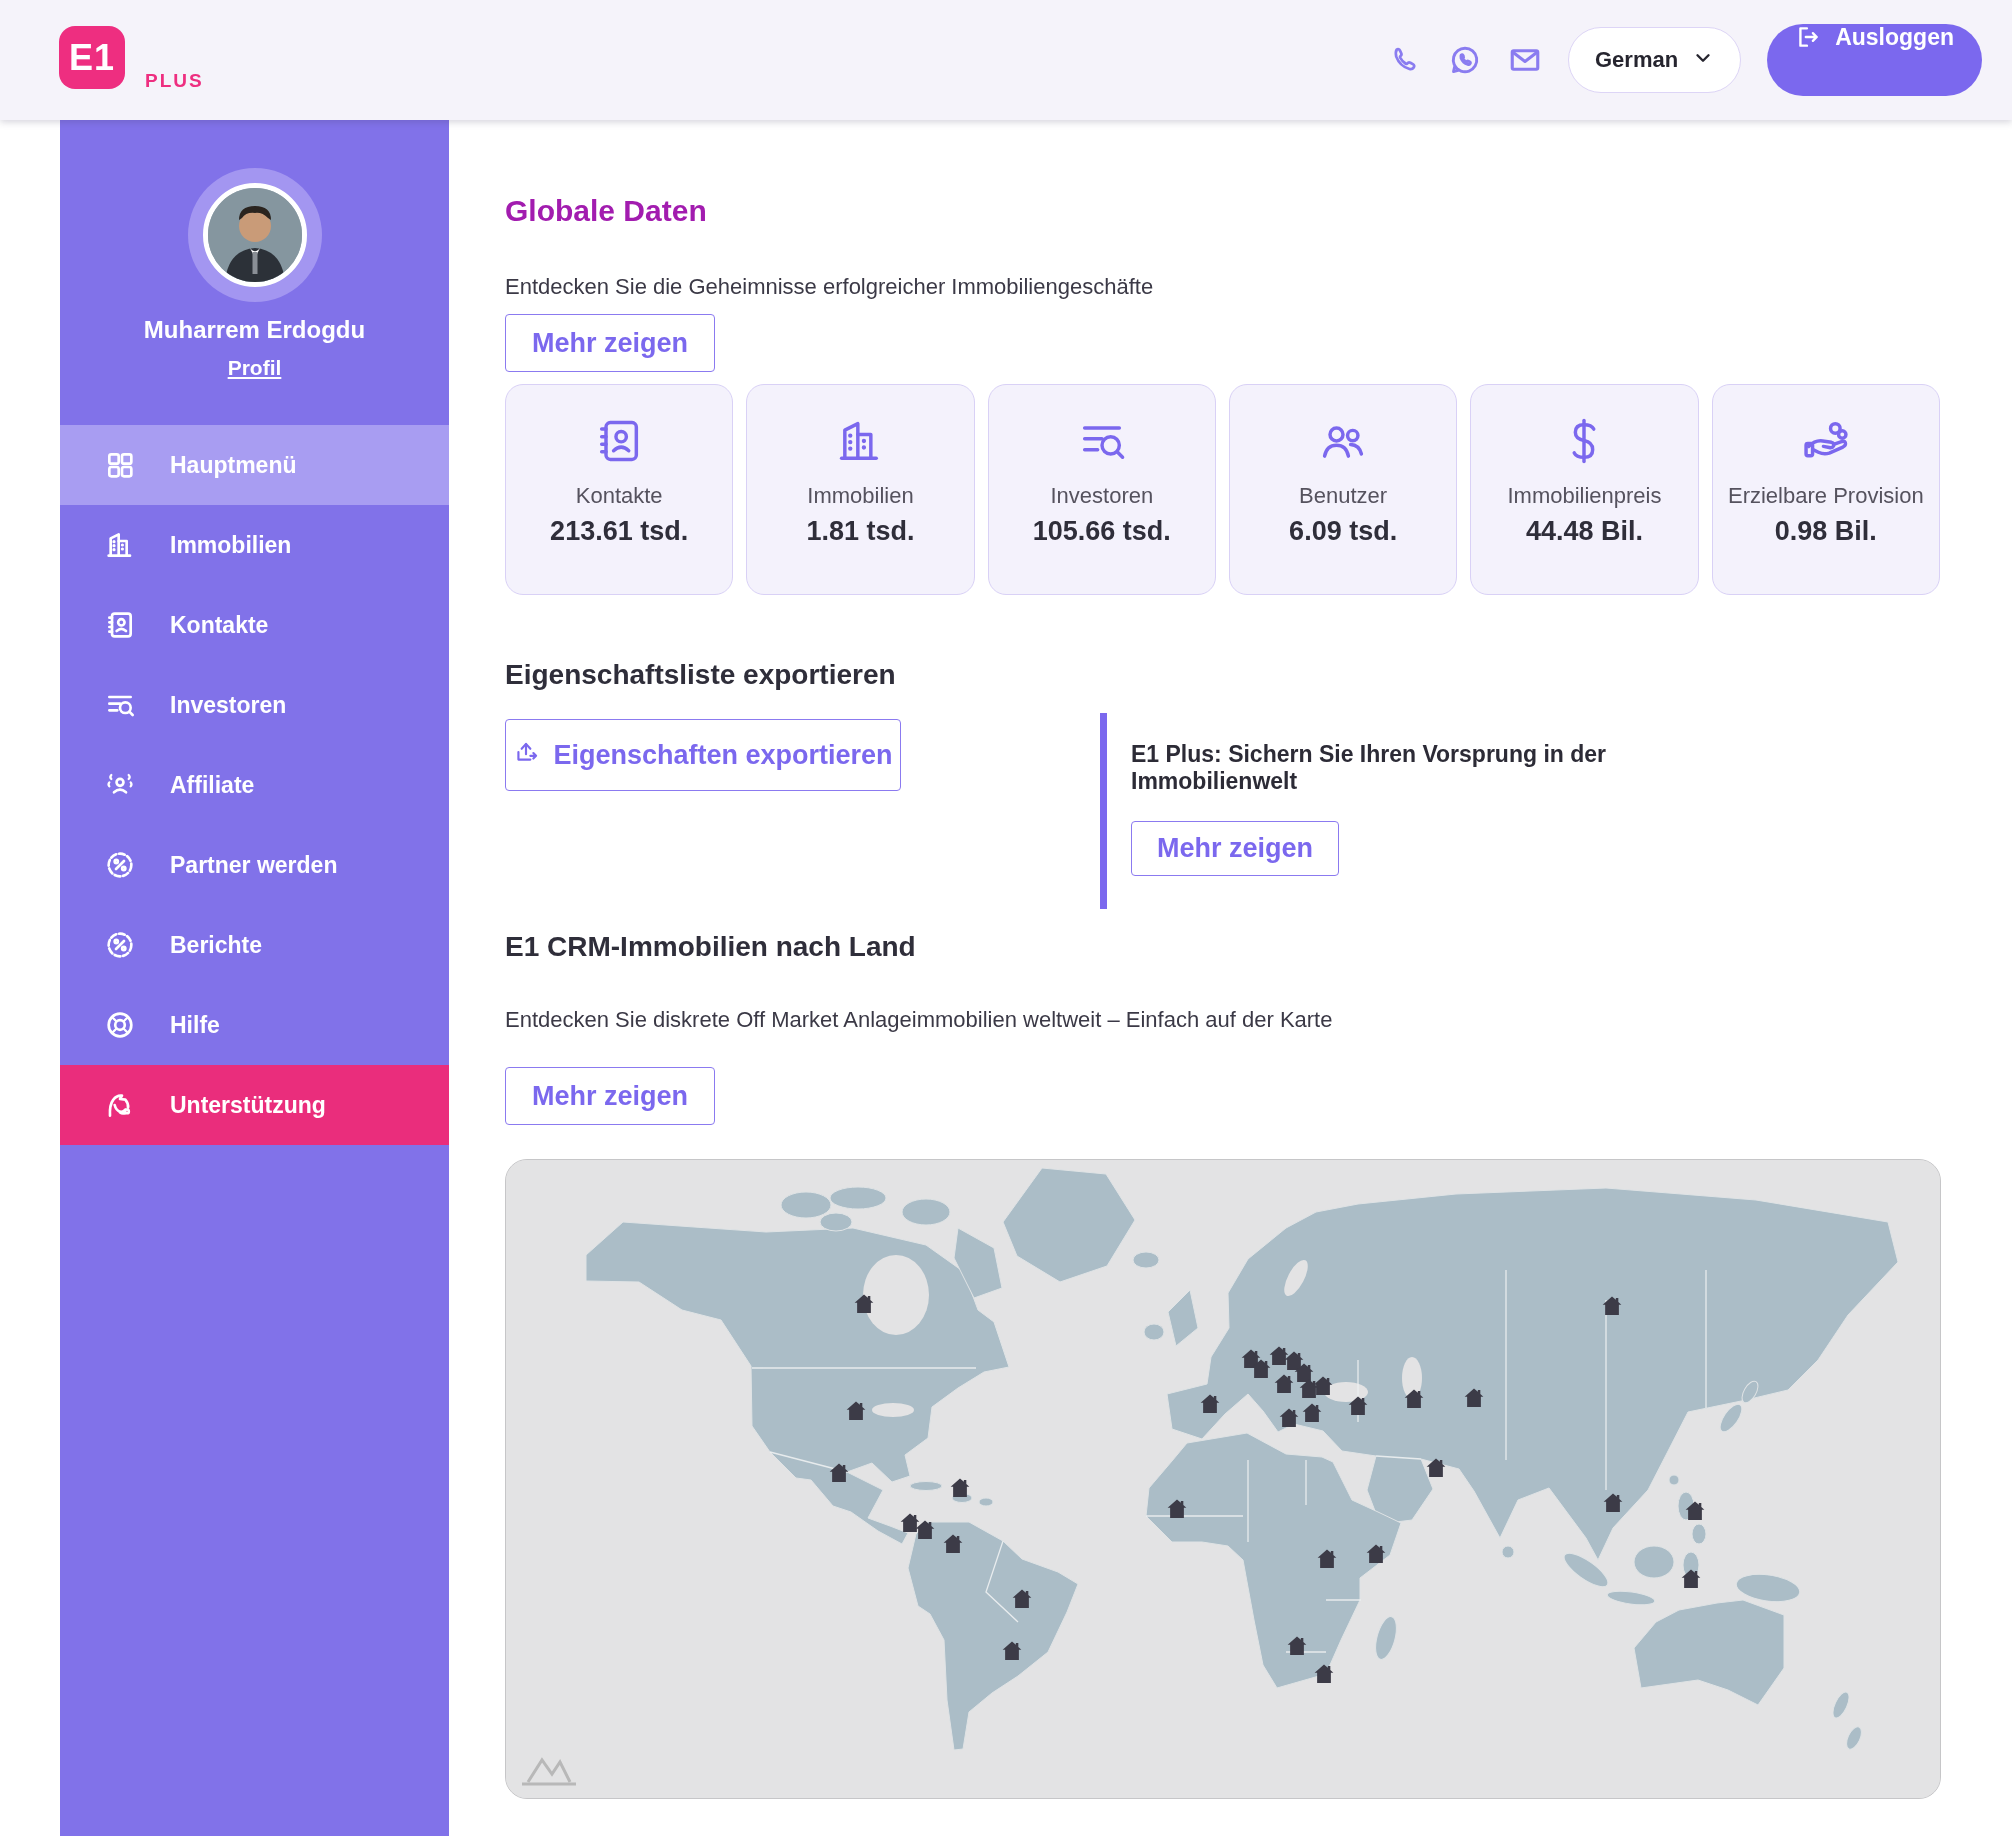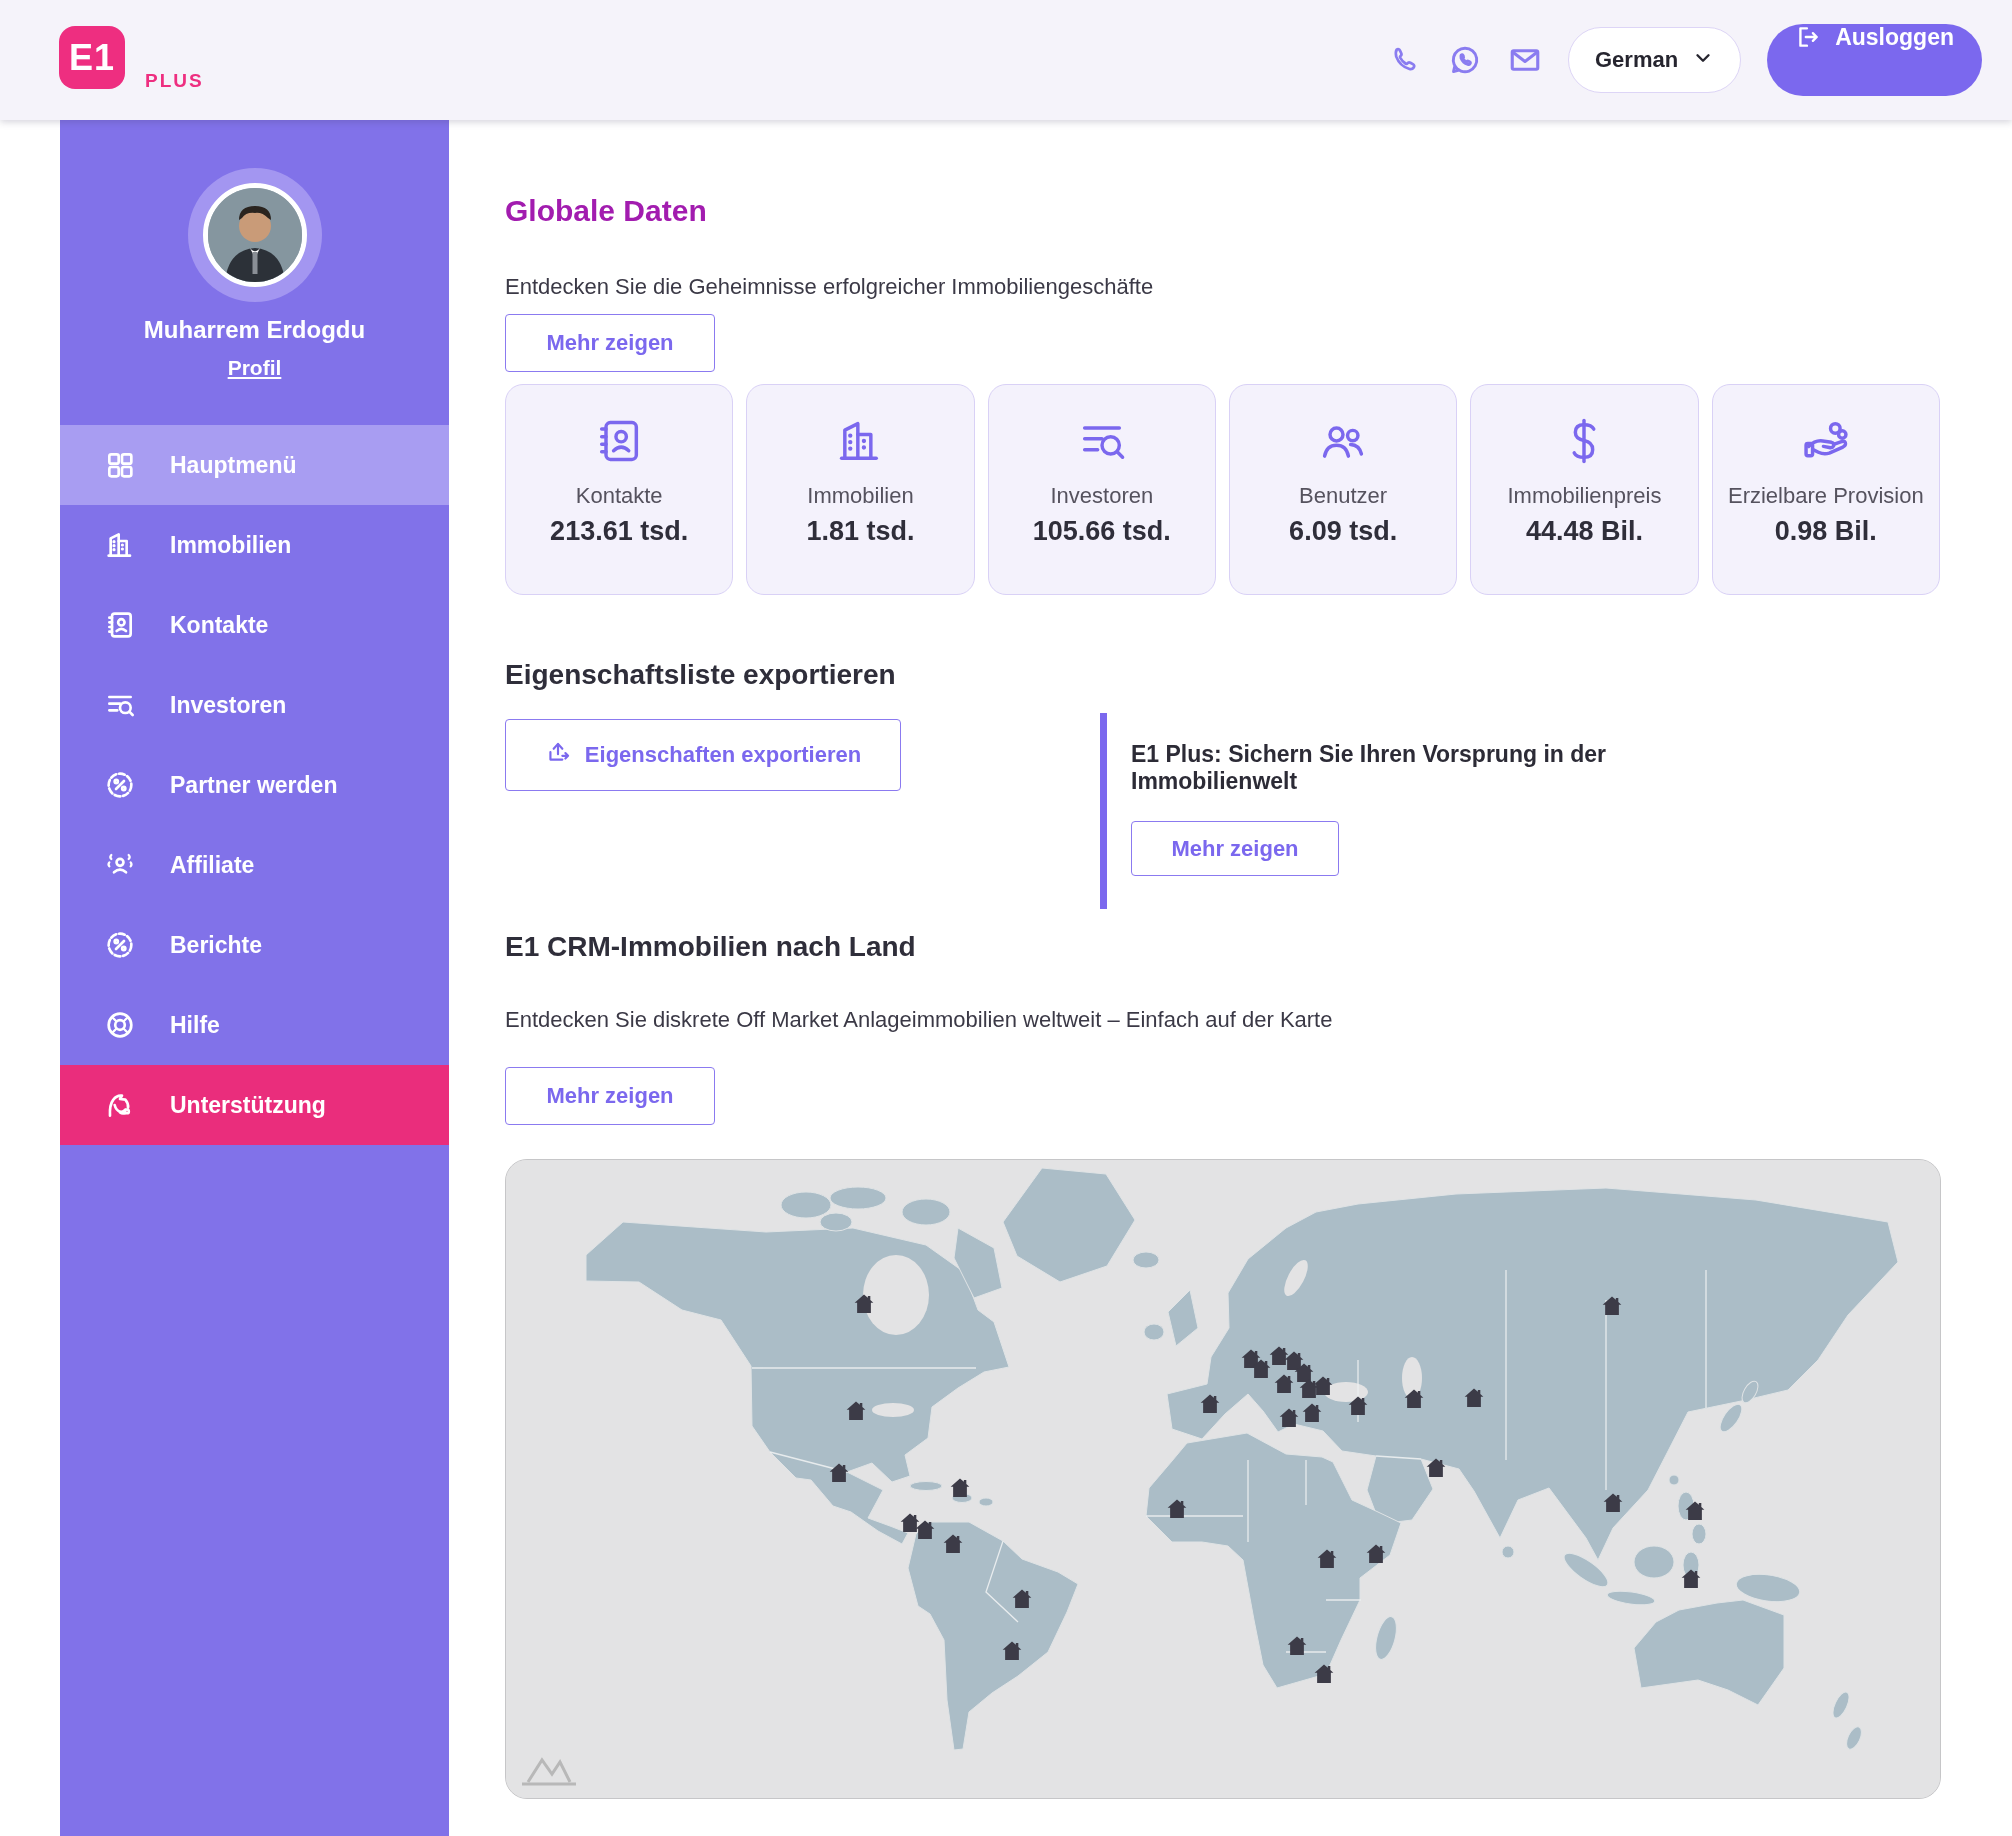--- a/index.html
+++ b/index.html
@@ -53,21 +53,21 @@
   
   .content { position:absolute; left:449px; top:120px; width:1563px; height:1716px;
              background:#ffffff; padding:0 72px 0 56px; }
   h1.section { font-size:30px; font-weight:700; color:#a21caf; }
   h2.section { font-size:28px; font-weight:700; color:#2f2e3a; }
   .sub { font-size:22px; color:#3b3946; }
   .h1-main { margin-top:74px; }
   .sub-main { margin-top:46px; }
   .ghost-btn { display:inline-flex; align-items:center; justify-content:center; gap:14px;
                border:1.5px solid #8b7af0; background:#ffffff; color:#7b68ee;
-               font-size:22px; font-weight:600; border-radius:4px; cursor:pointer;
+               font-size:27px; font-weight:600; border-radius:4px; cursor:pointer;
                font-family:"Liberation Sans", sans-serif; }
   .btn-more-1 { margin-top:14px; width:210px; height:58px; }
 
   .cards { margin-top:12px; display:flex; gap:13px; }
   .card { flex:1 1 0; height:211px; background:#f4f2fc; border:1px solid #d9d1f6;
           border-radius:18px; display:flex; flex-direction:column; align-items:center;
           padding-top:30px; }
   .card .c-icon { height:52px; display:flex; align-items:center; justify-content:center; }
   .card .c-label { margin-top:16px; font-size:22px; color:#55525e; text-align:center; padding:0 8px; }
   .card .c-value { margin-top:7px; font-size:27px; font-weight:700; color:#2f2e3a; }
@@ -200,37 +200,37 @@
             <path d="M4,6 H20 M4,11 H12 M4,16 H10"></path>
             <circle cx="16" cy="14" r="4"></circle>
               <path d="M19,17 L21.5,19.5"></path>
           </svg>
         </span>
         <span class="ml">Investoren</span>
       </li>
       <li>
         <span class="mi">
           <svg width="32" height="32" viewBox="0 0 24 24" class="ico-white">
+            <circle cx="12" cy="10" r="2.6"></circle>
+              <path d="M7.5,17.5 Q12,13.5 16.5,17.5"></path>
+            <path d="M5.5,7.5 Q4,6 5.5,4.5 M18.5,7.5 Q20,6 18.5,4.5 M4,13 Q2.8,11.5 4,10 M20,13 Q21.2,11.5 20,10" stroke-width="1.7"></path>
+          </svg>
+        </span>
+        <span class="ml">Affiliate</span>
+      </li>
+      <li>
+        <span class="mi">
+          <svg width="32" height="32" viewBox="0 0 24 24" class="ico-white">
             <circle cx="12" cy="12" r="8.5" stroke-dasharray="4.4 2.1"></circle>
             <path d="M9,15 L15,9"></path>
               <circle cx="9.2" cy="9.4" r="1.2"></circle>
               <circle cx="14.8" cy="14.6" r="1.2"></circle>
           </svg>
         </span>
         <span class="ml">Partner werden</span>
-      </li>
-      <li>
-        <span class="mi">
-          <svg width="32" height="32" viewBox="0 0 24 24" class="ico-white">
-            <circle cx="12" cy="10" r="2.6"></circle>
-              <path d="M7.5,17.5 Q12,13.5 16.5,17.5"></path>
-            <path d="M5.5,7.5 Q4,6 5.5,4.5 M18.5,7.5 Q20,6 18.5,4.5 M4,13 Q2.8,11.5 4,10 M20,13 Q21.2,11.5 20,10" stroke-width="1.7"></path>
-          </svg>
-        </span>
-        <span class="ml">Affiliate</span>
       </li>
       <li>
         <span class="mi">
           <svg width="32" height="32" viewBox="0 0 24 24" class="ico-white">
             <circle cx="12" cy="12" r="8.5" stroke-dasharray="4.4 2.1"></circle>
             <path d="M9,15 L15,9"></path>
               <circle cx="9.2" cy="9.4" r="1.2"></circle>
               <circle cx="14.8" cy="14.6" r="1.2"></circle>
           </svg>
         </span>

